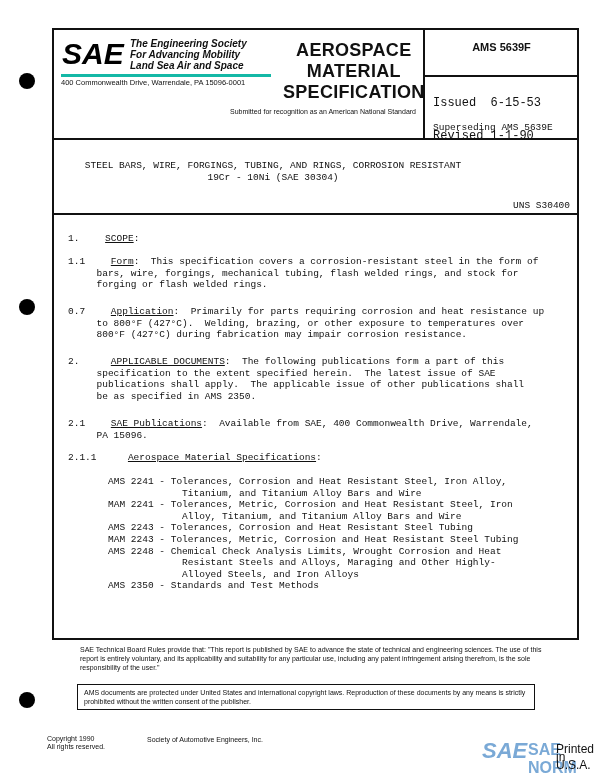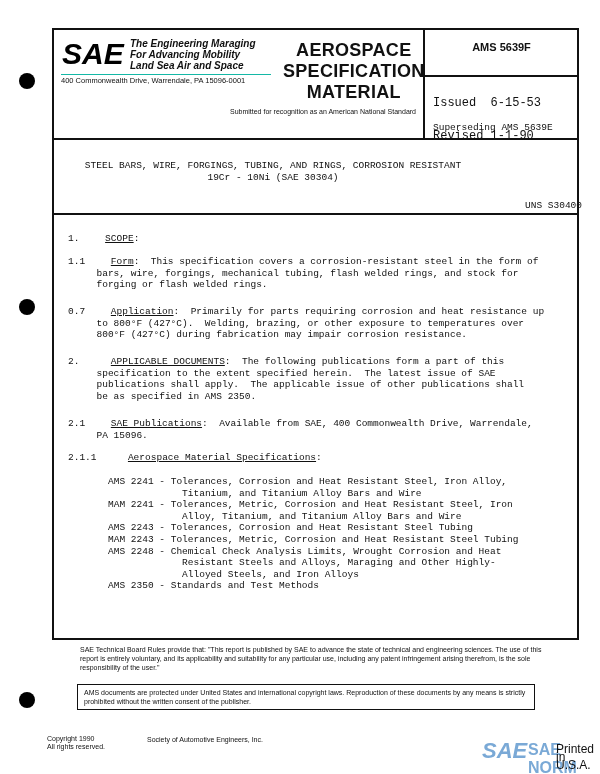--- a/index.html
+++ b/index.html
@@ -5,29 +5,29 @@
   html, body { margin:0; padding:0; background:#fff; }
   body { width:600px; height:774px; position:relative; overflow:hidden; color:#111;
          font-family:"Liberation Sans", sans-serif; }
   .hole { position:absolute; width:16px; height:16px; border-radius:50%; background:#000; }
   .abs { position:absolute; }
   .box { position:absolute; border:2px solid #111; box-sizing:border-box; }
   .mono { font-family:"Liberation Mono","DejaVu Sans Mono", monospace; }
   .u { text-decoration:underline;margin-left:20px; }
   .logo { position:absolute; left:62px; top:38px; width:66px; height:30px; }
   .logo-text { position:absolute; left:130px; top:38px; font-size:10px; font-style:italic; font-weight:bold; line-height:11px; }
-  .addr { position:absolute; left:61px; top:74px; font-size:7.5px; border-top:1px solid #14b8a6; padding-top:1px; width:210px; }
+  .addr { position:absolute; left:61px; top:74px; font-size:7.5px; border-top:3px solid #14b8a6; padding-top:1px; width:210px; }
   .aero { position:absolute; left:283px; top:40px; font-size:18px; font-weight:bold; line-height:21px; letter-spacing:0.3px;text-align:center; }
   .submitted { position:absolute; left:230px; top:108px; font-size:7px; }
   .ams-num { position:absolute; left:425px; top:30px; width:153px; height:34px; display:flex; align-items:center; justify-content:center;
              font-weight:bold; font-size:11px; }
   .issued { position:absolute; left:433px; top:76px; font-size:12px; line-height:11px; white-space:pre; }
   .supers { position:absolute; left:433px; top:122px; font-size:9.5px; white-space:pre; }
   .title { position:absolute; left:52px; top:160px; width:442px; text-align:center; font-size:9.5px; line-height:11.5px; }
-  .uns { position:absolute; right:18px; top:200px; font-size:9.5px;margin-left:24px; }
+  .uns { position:absolute; right:30px; top:200px; font-size:9.5px;margin-left:24px; }
   .sec { position:absolute; font-size:9.5px; line-height:11.5px; white-space:pre; }
   .disc { position:absolute; left:80px; top:645px; width:480px; font-size:7px; line-height:9px; }
   .copybox { position:absolute; left:77px; top:684px; width:458px; height:26px; border:1px solid #111; box-sizing:border-box;
              font-size:7px; line-height:9px; padding:3px 6px; }
   .foot { position:absolute; font-size:7px; line-height:8px; }
 </style>
 </head>
 <body>
 
 <div class="hole" style="left:19px;top:73px;"></div>
@@ -37,29 +37,29 @@
 <div class="box" style="left:52px;top:28px;width:527px;height:112px;"></div>
 <div class="box" style="left:423px;top:28px;width:156px;height:112px;border-top:none;border-right:none;"></div>
 <div class="abs" style="left:423px;top:75px;width:156px;height:2px;background:#111;"></div>
 <div class="box" style="left:52px;top:138px;width:527px;height:77px;"></div>
 <div class="box" style="left:52px;top:213px;width:527px;height:427px;"></div>
 
 <svg class="logo" viewBox="0 0 66 30">
   <text x="0" y="26" font-family="Liberation Sans, sans-serif" font-size="30" font-weight="bold" font-style="italic" fill="#000">SAE</text>
 </svg>
 <div class="logo-text">
-  <div>The Engineering Maraging</div>
+  <div>The Engineering Society</div>
   <div>For Advancing Mobility</div>
   <div>Land Sea Air and Space</div>
 </div>
 <div class="addr">400 Commonwealth Drive, Warrendale, PA 15096-0001</div>
 <div class="aero">
   <div>AEROSPACE</div>
+  <div>MATERIAL</div>
   <div>SPECIFICATION</div>
-  <div>MATERIAL</div>
 </div>
 <div class="submitted">Submitted for recognition as an American National Standard</div>
 <div class="ams-num">AMS 5639F</div>
 <div class="issued mono">
   <div>Issued  6-15-53</div>
   <div>Revised 1-1-90</div>
 </div>
 <div class="supers mono">Superseding AMS 5639E</div>
 
 <div class="title mono">

